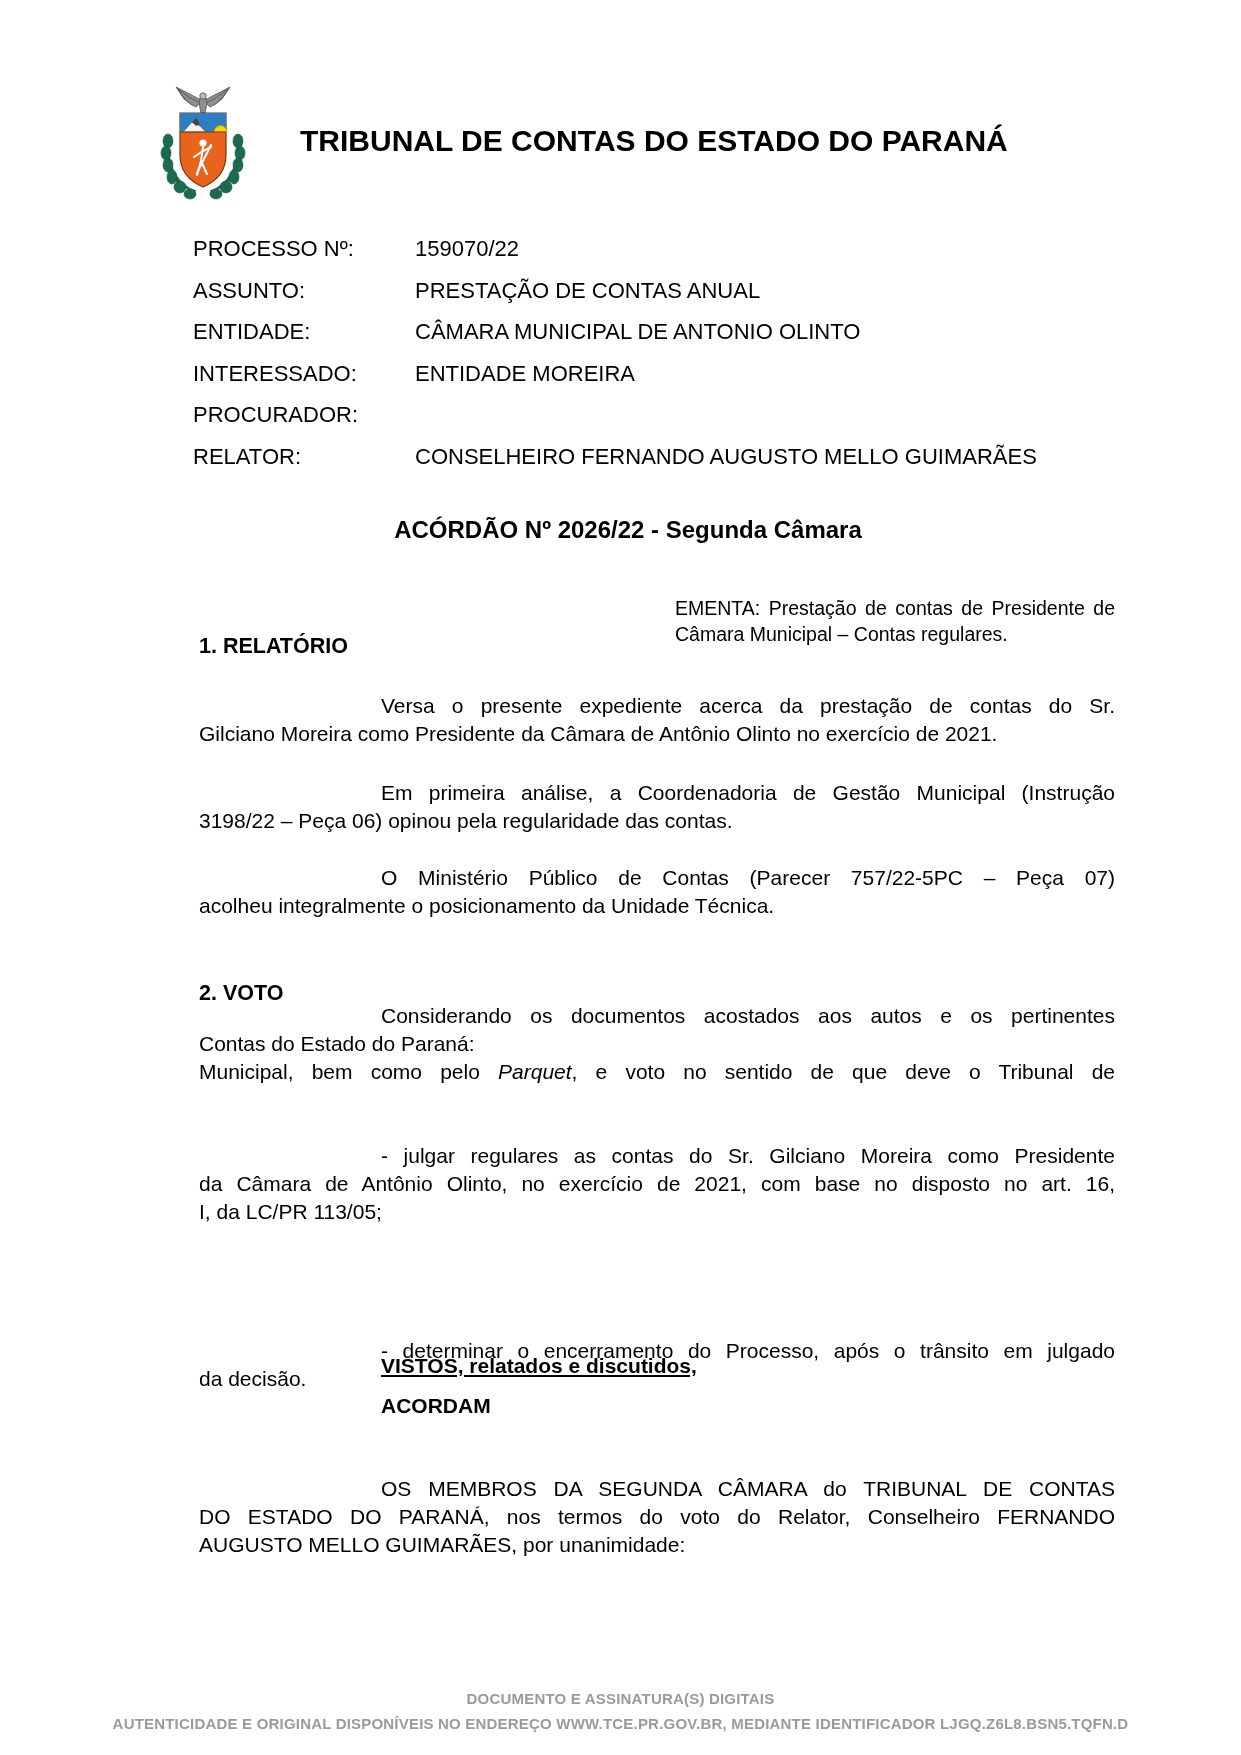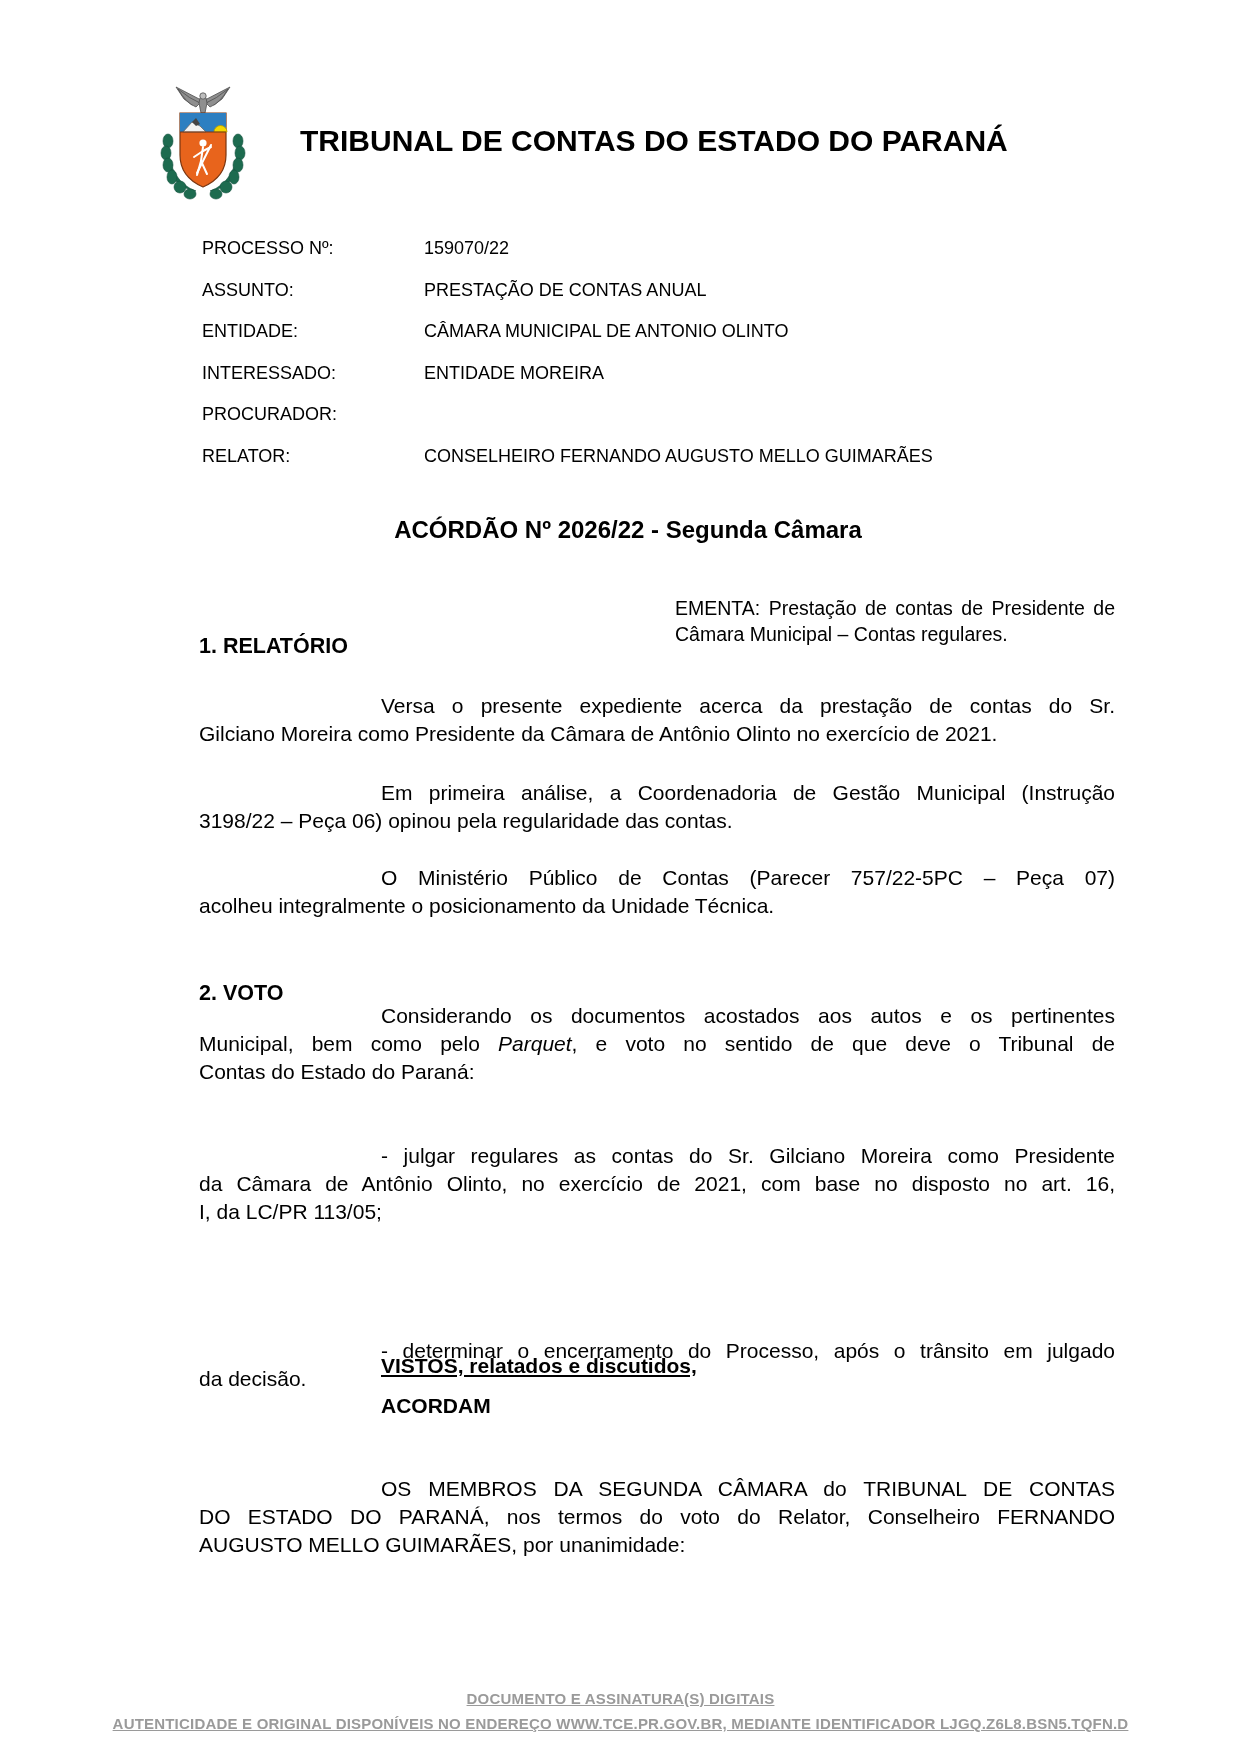--- a/index.html
+++ b/index.html
@@ -13,21 +13,21 @@
     overflow:hidden;
   }
   
   .logo{position:absolute;left:156px;top:85px;width:94px;height:118px;}
   .doc-title{
     position:absolute;left:300px;top:123px;width:800px;
     font-size:30px;font-weight:bold;line-height:36px;letter-spacing:0px;
     white-space:nowrap;
   }
   
-  .meta{position:absolute;left:202px;top:228px;width:913px;font-size:18px;}
+  .meta{position:absolute;left:193px;top:228px;width:913px;font-size:22px;}
   .meta-row{display:flex;height:41.6px;line-height:41.6px;}
   .meta-label{width:222px;flex:0 0 222px;}
   .meta-value{flex:1;white-space:nowrap;}
   
   .acordao{
     position:absolute;left:199px;top:515px;width:858px;
     text-align:center;font-size:24px;font-weight:bold;line-height:30px;
   }
   
   .ementa{
@@ -59,21 +59,20 @@
     position:absolute;left:381px;width:730px;
     font-size:21px;font-weight:bold;line-height:26px;
   }
   .vistos{top:1353px;text-decoration:underline;}
   .acordam{top:1393px;}
   
   .footer{
     position:absolute;left:0;top:1686px;width:1241px;
     text-align:center;font-weight:bold;font-size:15px;line-height:25px;
     letter-spacing:0.2px;
-    text-decoration:underline;
   }
 </style>
 </head>
 <body>
 
 <div class="page">
 
   <div class="logo">
     <svg width="94" height="118" viewBox="0 0 94 118" xmlns="http://www.w3.org/2000/svg">
 
@@ -172,22 +171,22 @@
     </div>
   <div class="para p3">
       <div class="line first"><span>O Ministério Público de Contas (Parecer 757/22-5PC – Peça 07)</span></div>
       <div class="line last"><span>acolheu integralmente o posicionamento da Unidade Técnica.</span></div>
     </div>
 
   <div class="h-section h2">2. VOTO</div>
 
   <div class="para p4">
       <div class="line first"><span>Considerando os documentos acostados aos autos e os pertinentes</span></div>
+      <div class="line last"><span>Contas do Estado do Paraná:</span></div>
       <div class="line"><span>Municipal, bem como pelo </span><span class="italic">Parquet</span><span>, e voto no sentido de que deve o Tribunal de</span></div>
-      <div class="line last"><span>Contas do Estado do Paraná:</span></div>
     </div>
   <div class="para p5">
       <div class="line first"><span>- julgar regulares as contas do Sr. Gilciano Moreira como Presidente</span></div>
       <div class="line"><span>da Câmara de Antônio Olinto, no exercício de 2021, com base no disposto no art. 16,</span></div>
       <div class="line last"><span>I, da LC/PR 113/05;</span></div>
     </div>
   <div class="para p6">
       <div class="line first"><span>- determinar o encerramento do Processo, após o trânsito em julgado</span></div>
       <div class="line last"><span>da decisão.</span></div>
     </div>

